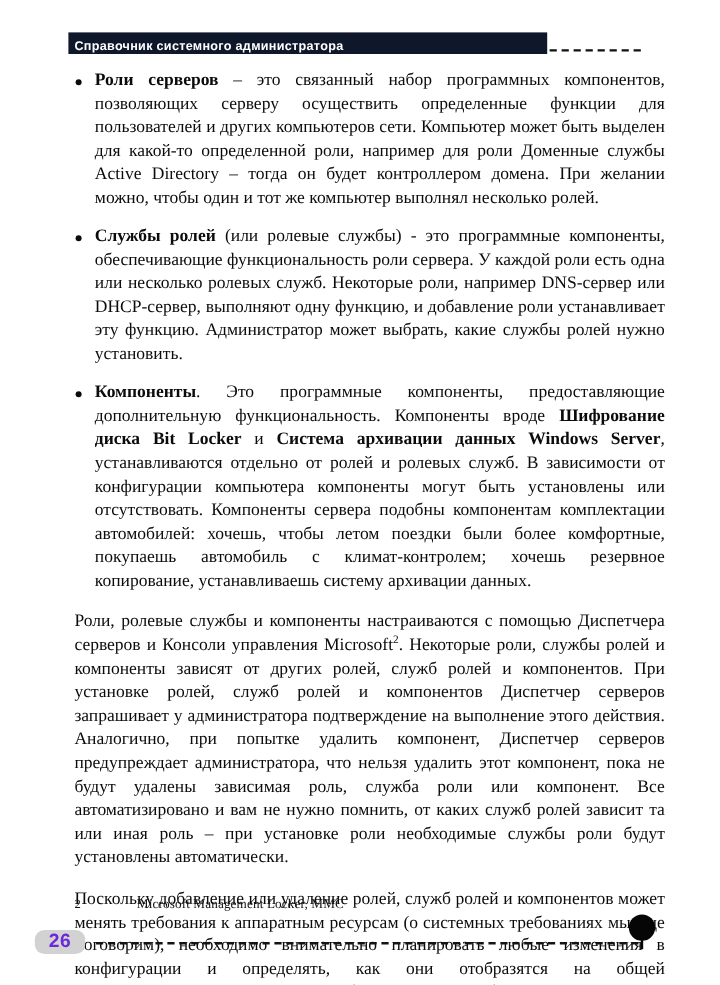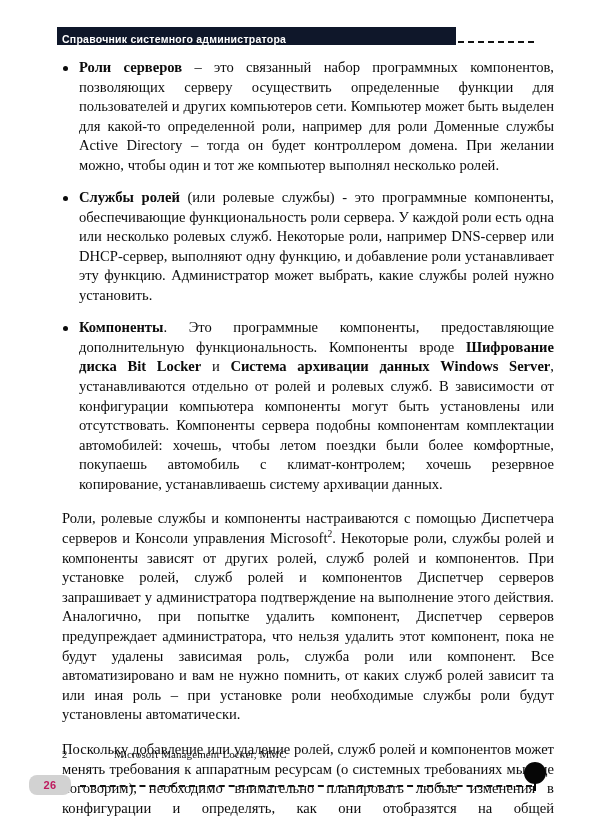--- a/index.html
+++ b/index.html
@@ -148,23 +148,23 @@
     width: 42px;
     height: 20px;
     border-radius: 8px;
     background: #d2d2d2;
     display: flex;
     align-items: center;
     justify-content: center;
   }
   .folio-num {
     font-family: "Liberation Sans", "DejaVu Sans", sans-serif;
-    font-size: 11px;
+    font-size: 16px;
     font-weight: 700;
-    color: #be185d;
+    color: #6d28d9;
     letter-spacing: 0.5px;
   }
   .folio-dash {
     position: absolute;
     left: 80px;
     top: 13px;
     width: 452px;
     height: 0;
     border-top: 2.5px dashed #141414;
   }

